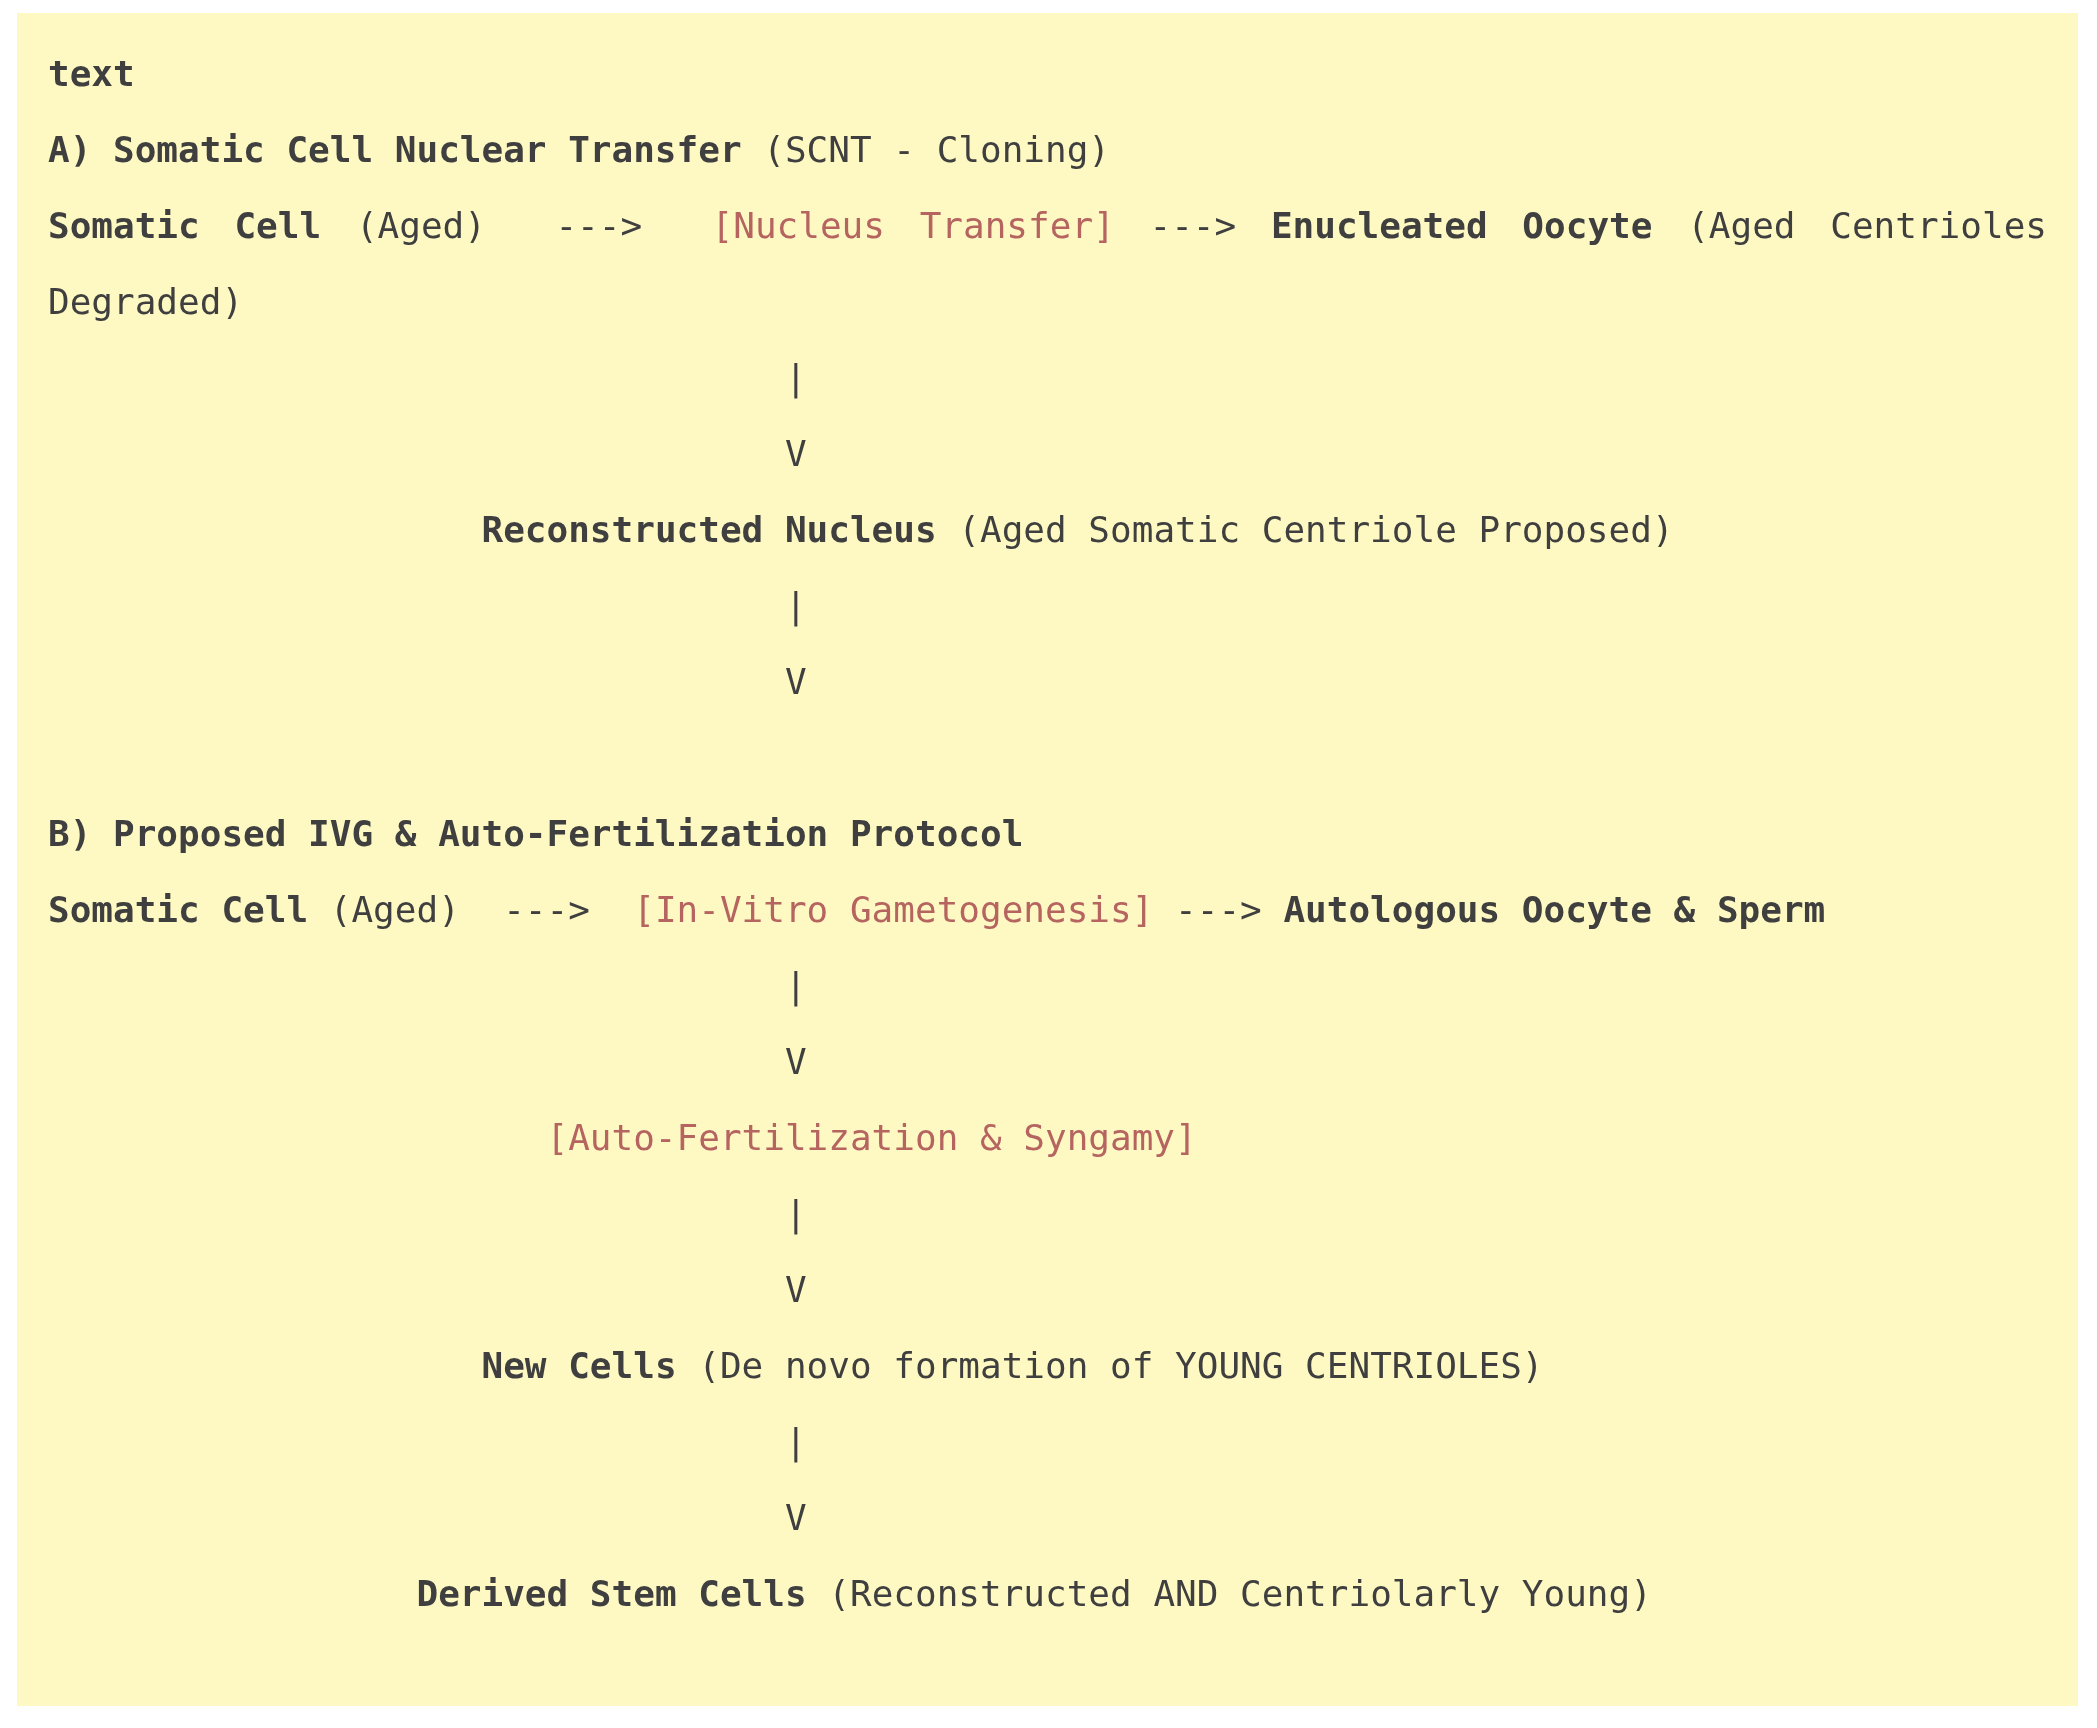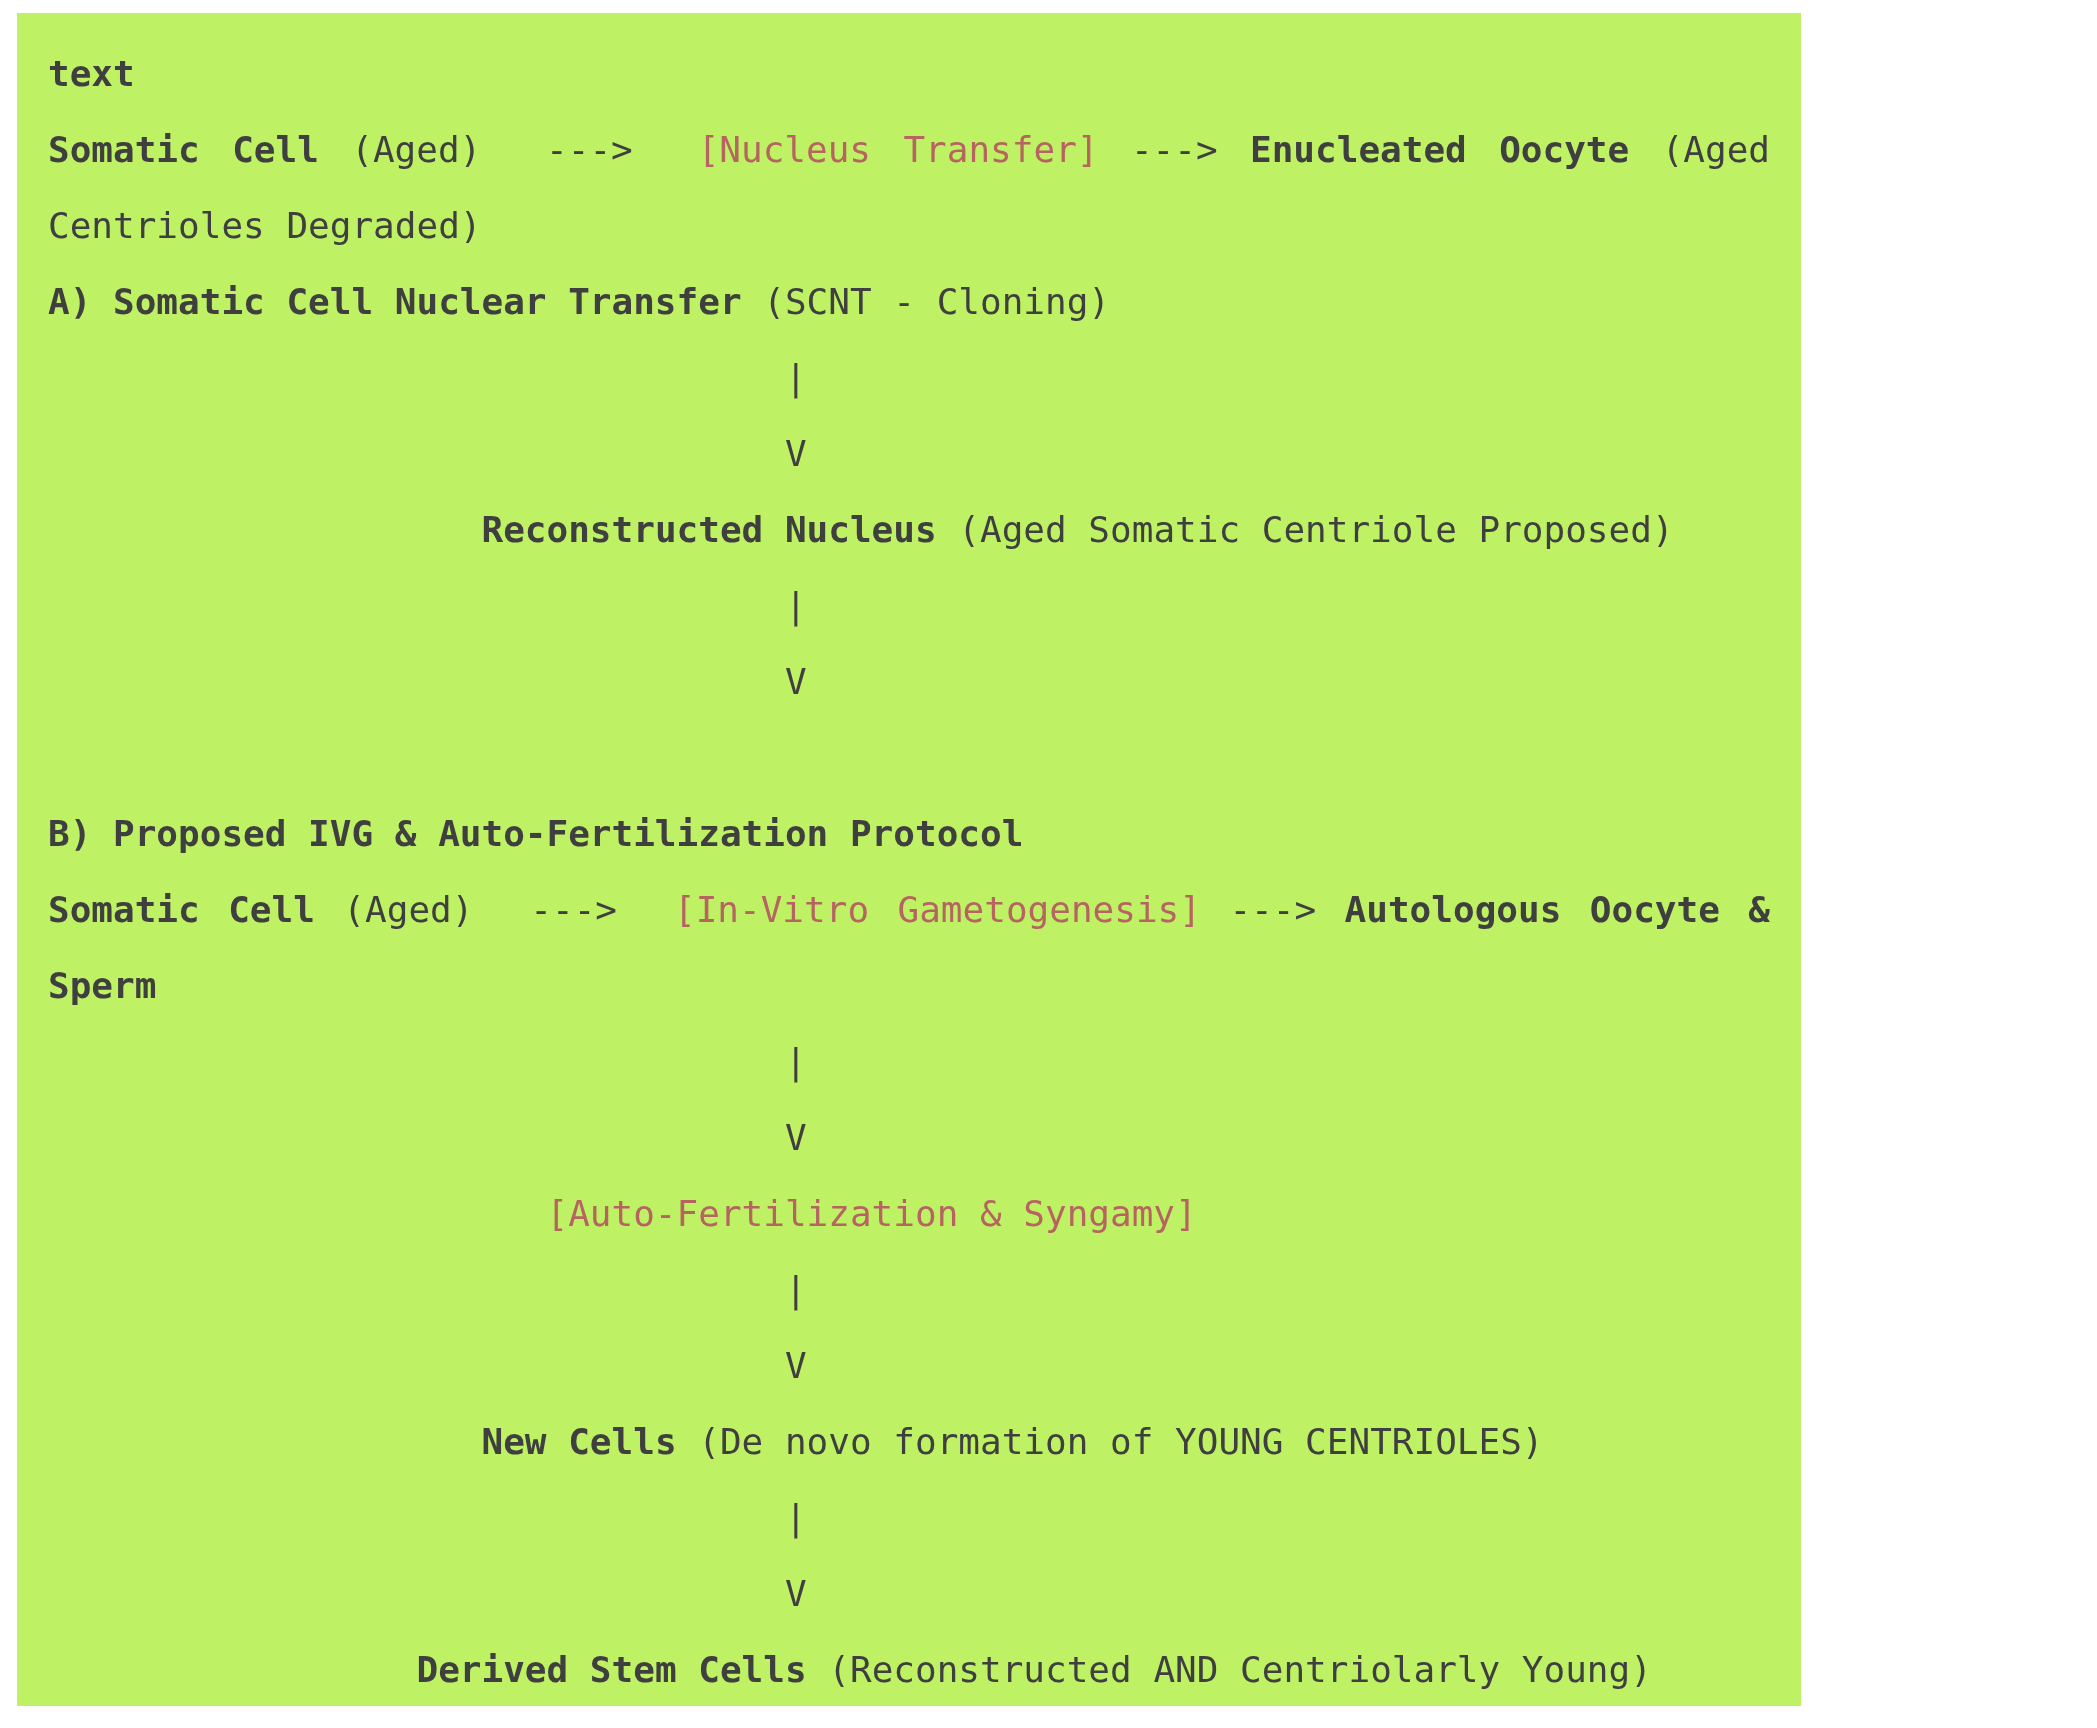--- a/index.html
+++ b/index.html
@@ -7,24 +7,24 @@
     width: 2097px;
     height: 1729px;
     background: #ffffff;
     position: relative;
     font-family: "DejaVu Sans Mono", monospace;
   }
   .codebox {
     position: absolute;
     left: 17px;
     top: 13.2px;
-    width: 1784px;
+    width: 2061px;
     height: 1693px;
     box-sizing: border-box;
-    background: #bef264;
+    background: #fef9c3;
     padding: 23px 31px 0 31px;
     font-family: "DejaVu Sans Mono", monospace;
     font-size: 36px;
     line-height: 76px;
     color: #3f3f3f;
     text-align: justify;
     overflow: hidden;
   }
   .line {
     white-space: pre-wrap;
@@ -33,22 +33,22 @@
   }
   .seg-plain { font-weight: 400; color: inherit; }
   .seg-bold  { font-weight: 700; color: inherit; }
   .seg-red   { font-weight: 400; color: #b56460; }
 </style>
 </head>
 <body>
 
 <div class="codebox" id="codebox">
     <div class="line"><span class="seg-bold">text</span></div>
+    <div class="line"><span class="seg-bold">A) Somatic Cell Nuclear Transfer</span><span class="seg-plain"> (SCNT - Cloning)</span></div>
     <div class="line"><span class="seg-bold">Somatic Cell</span><span class="seg-plain"> (Aged)  ---&gt;  </span><span class="seg-red">[Nucleus Transfer]</span><span class="seg-plain"> ---&gt; </span><span class="seg-bold">Enucleated Oocyte</span><span class="seg-plain"> (Aged Centrioles Degraded)</span></div>
-    <div class="line"><span class="seg-bold">A) Somatic Cell Nuclear Transfer</span><span class="seg-plain"> (SCNT - Cloning)</span></div>
     <div class="line"><span class="seg-plain">                                  |</span></div>
     <div class="line"><span class="seg-plain">                                  V</span></div>
     <div class="line"><span class="seg-plain">                    </span><span class="seg-bold">Reconstructed Nucleus</span><span class="seg-plain"> (Aged Somatic Centriole Proposed)</span></div>
     <div class="line"><span class="seg-plain">                                  |</span></div>
     <div class="line"><span class="seg-plain">                                  V</span></div>
     <div class="line"></div>
     <div class="line"><span class="seg-bold">B) Proposed IVG &amp; Auto-Fertilization Protocol</span></div>
     <div class="line"><span class="seg-bold">Somatic Cell</span><span class="seg-plain"> (Aged)  ---&gt;  </span><span class="seg-red">[In-Vitro Gametogenesis]</span><span class="seg-plain"> ---&gt; </span><span class="seg-bold">Autologous Oocyte &amp; Sperm</span></div>
     <div class="line"><span class="seg-plain">                                  |</span></div>
     <div class="line"><span class="seg-plain">                                  V</span></div>

